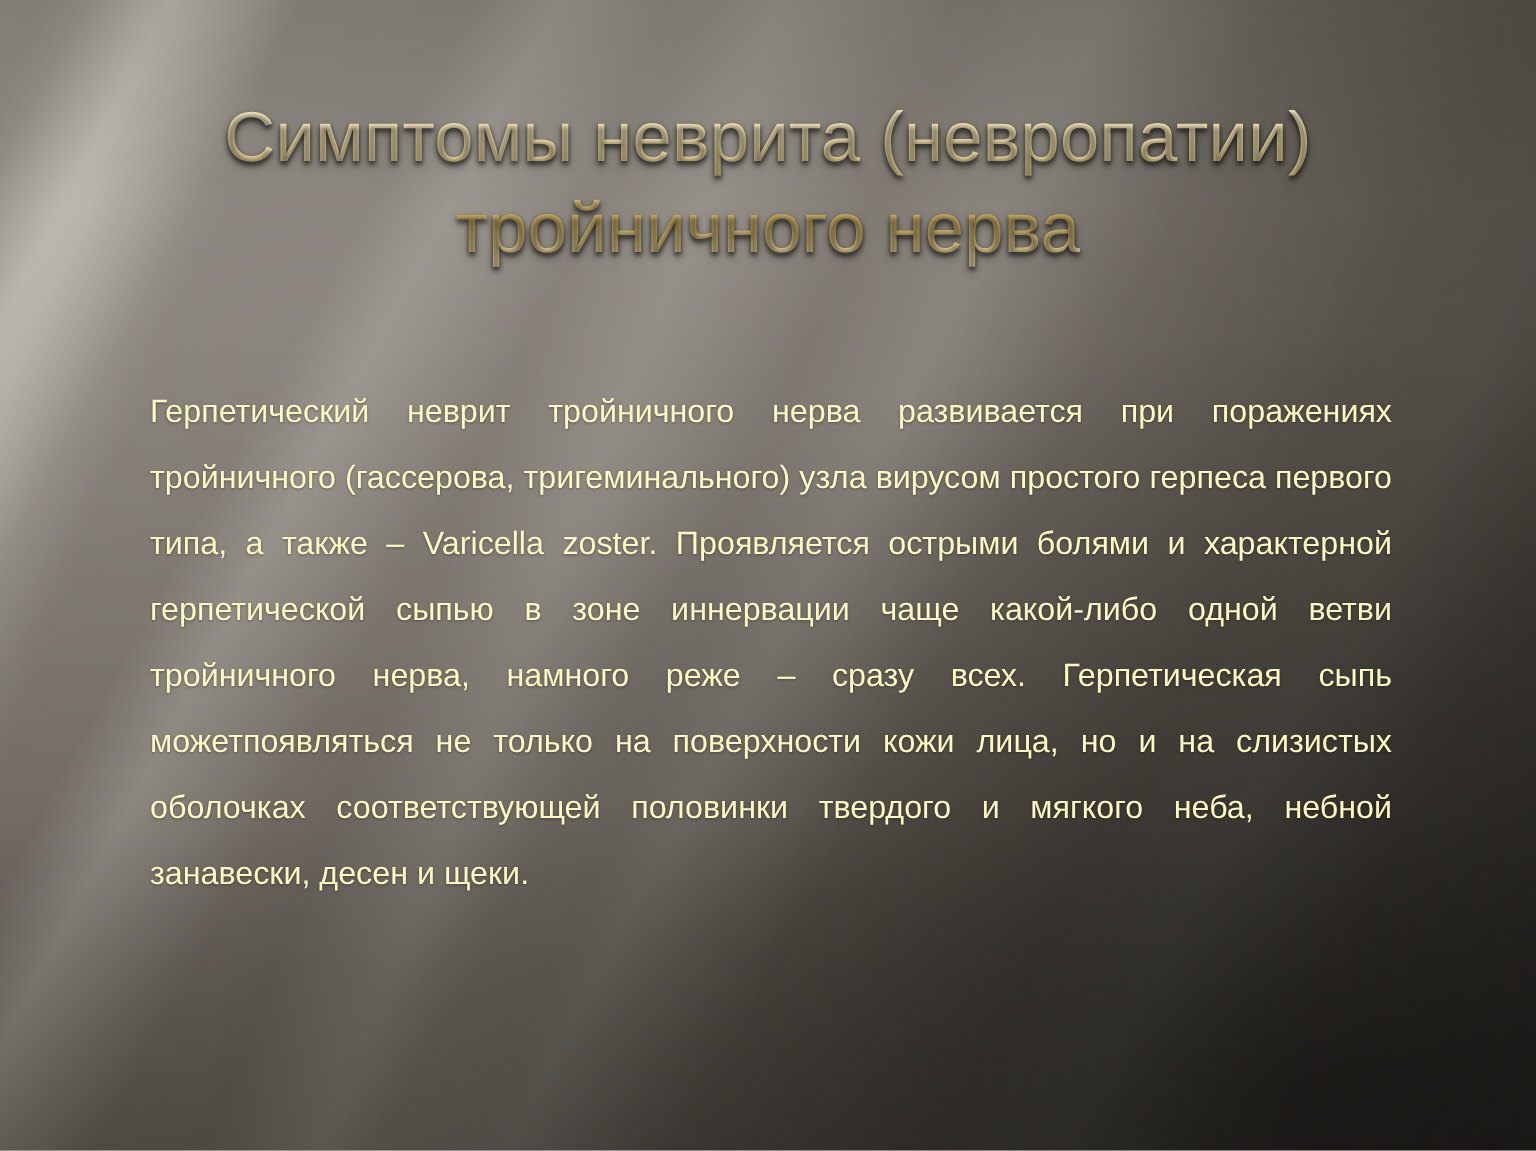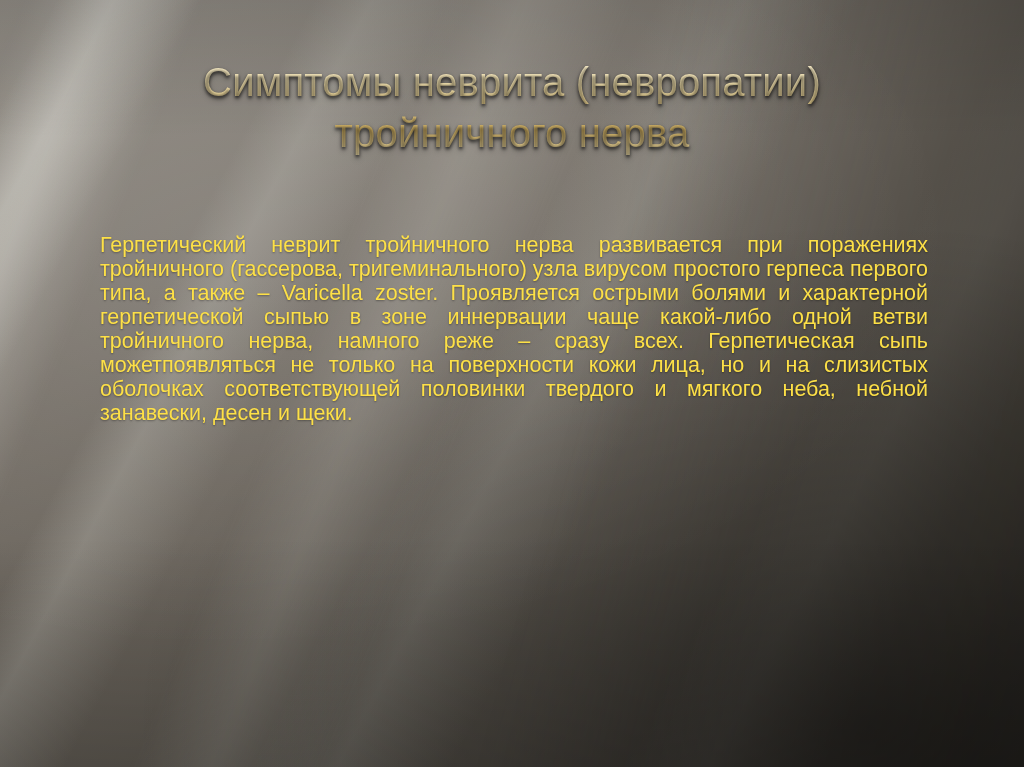--- a/index.html
+++ b/index.html
@@ -77,40 +77,40 @@
   .content {
     position: absolute;
     inset: 0;
   }
   .title {
     position: absolute;
     left: 96px;
     top: 30px;
     width: 832px;
     text-align: center;
-    font-size: 40px;
+    font-size: 47px;
     line-height: 1.28;
     font-weight: normal;
     letter-spacing: 0.2px;
     color: #e9d9a8;
     background: linear-gradient(180deg, #fdf4d6 0%, #efdca6 30%, #d9bf7b 55%, #c6a85f 72%, #efdfae 100%);
     -webkit-background-clip: text;
     background-clip: text;
     -webkit-text-fill-color: transparent;
     text-shadow: 0 2px 3px rgba(0,0,0,0.45);
     filter: drop-shadow(0 2px 2px rgba(0,0,0,0.5));
   }
   .body-text {
     position: absolute;
     left: 100px;
-    top: 233px;
+    top: 252px;
     width: 828px;
     font-size: 21.5px;
-    line-height: 24px;
-    color: #fde047;
+    line-height: 44px;
+    color: #fef9c3;
     text-align: justify;
     text-justify: inter-word;
     text-shadow: 0 1px 2px rgba(0,0,0,0.35);
   }
   .body-text p {
     margin: 0;
   }
 </style>
 </head>
 <body>

